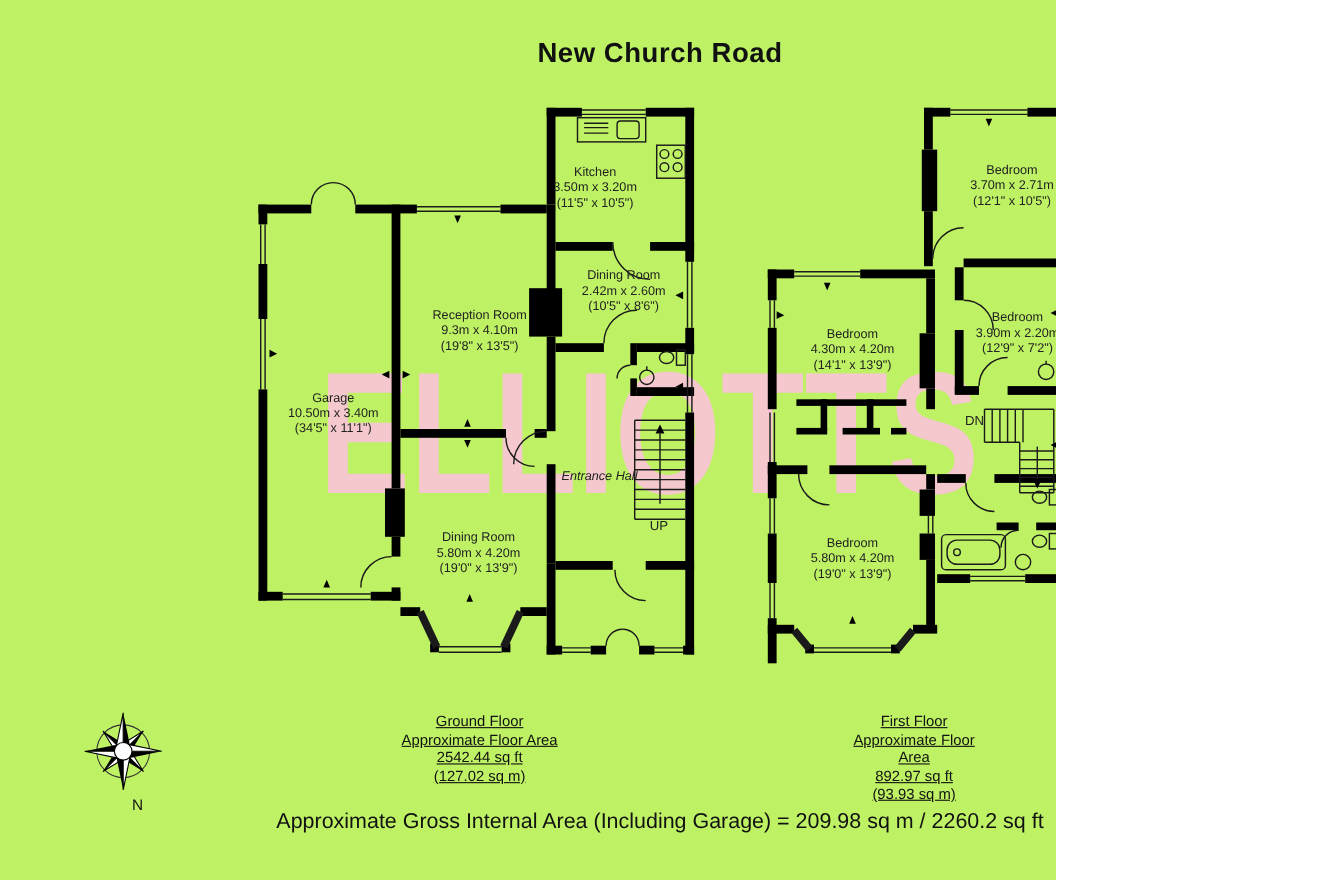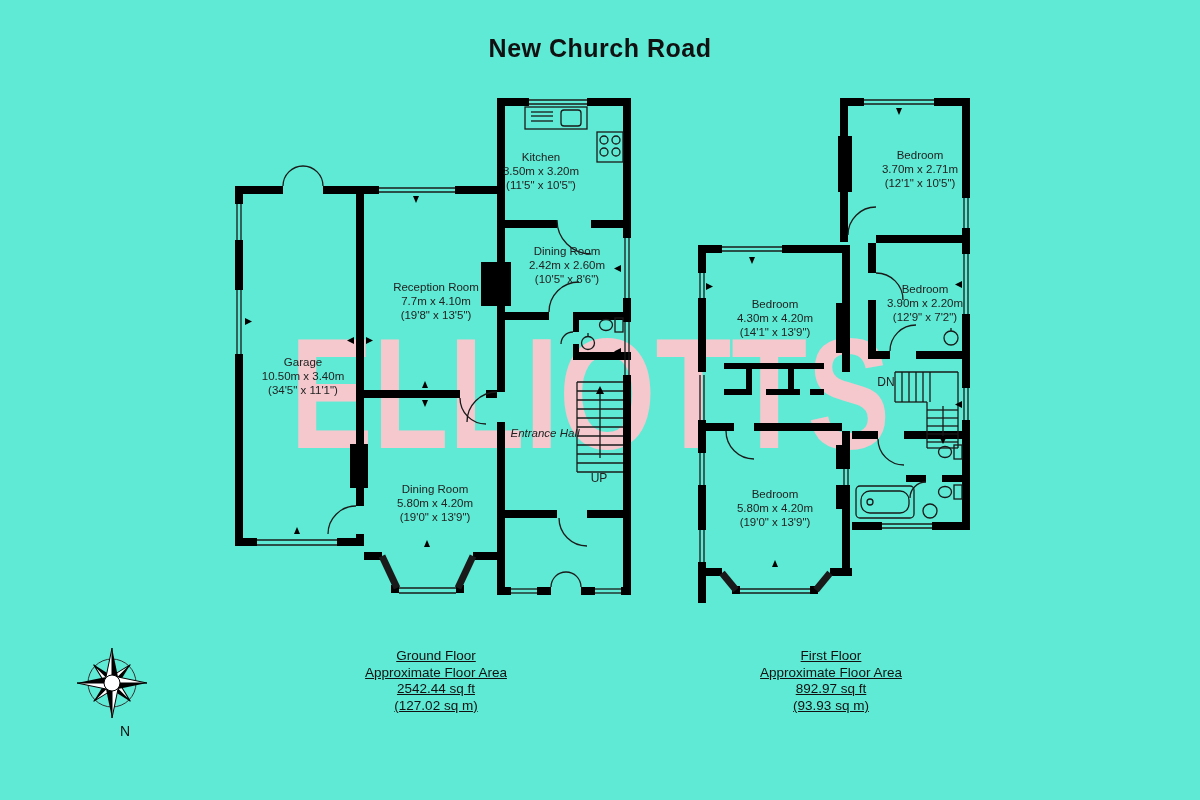--- a/index.html
+++ b/index.html
@@ -1,16 +1,16 @@
 <!DOCTYPE html>
 <html><head>
 <meta charset="utf-8">
 <style>
   html,body{margin:0;padding:0;background:#fff;}
-  #canvas{position:relative;width:1200px;height:800px;background:#5eead4;overflow:hidden;
+  #canvas{position:relative;width:960px;height:800px;background:#bef264;overflow:hidden;
           font-family:"Liberation Sans", sans-serif;color:#111;}
   .abs{position:absolute;}
   #title{left:600px;top:34px;transform:translateX(-50%);font-size:25px;font-weight:bold;
          letter-spacing:0.5px;white-space:nowrap;z-index:4;}
   #watermark-svg{left:278px;top:318px;z-index:1;}
   .plan-svg{z-index:2;}
   .room-label{transform:translate(-50%,-50%);text-align:center;font-size:11.5px;line-height:14px;
               color:#222;z-index:3;white-space:nowrap;}
   .stair-label{transform:translate(-50%,-50%);font-size:12px;color:#222;z-index:3;}
   .floor-footer{transform:translateX(-50%);text-align:center;font-size:13.5px;line-height:16.5px;z-index:3;text-decoration:underline;}
@@ -312,21 +312,21 @@
     <div>3.50m x 3.20m</div>
     <div>(11'5" x 10'5")</div>
   </div>
   <div class="abs room-label" style="left:567px;top:265px">
     <div>Dining Room</div>
     <div>2.42m x 2.60m</div>
     <div>(10'5" x 8'6")</div>
   </div>
   <div class="abs room-label" style="left:436px;top:301px">
     <div>Reception Room</div>
-    <div>7.7m x 4.10m</div>
+    <div>9.3m x 4.10m</div>
     <div>(19'8" x 13'5")</div>
   </div>
   <div class="abs room-label" style="left:303px;top:376px">
     <div>Garage</div>
     <div>10.50m x 3.40m</div>
     <div>(34'5" x 11'1")</div>
   </div>
   <div class="abs room-label" style="left:545px;top:433px">
     <div class="wrap2">Entrance Hall</div>
   </div>
@@ -407,14 +407,15 @@
       </g>
       <g transform="rotate(270 40 38)">
         <path d="M40,3 L46,32 L40,38 Z" fill="#000"></path>
           <path d="M40,3 L34,32 L40,38 Z" fill="#fff" stroke="#000" stroke-width="1"></path>
       </g>
     </g>
     <circle cx="40" cy="38" r="8" fill="#fff" stroke="#000" stroke-width="1"></circle>
   </svg>
   <div class="abs" id="north-label" style="left:125px;top:731px">N</div>
 
+  <div class="abs area-note" style="top:736px">Approximate Gross Internal Area (Including Garage) = 209.98 sq m / 2260.2 sq ft</div>
 
 </div>
 
 </body></html>

